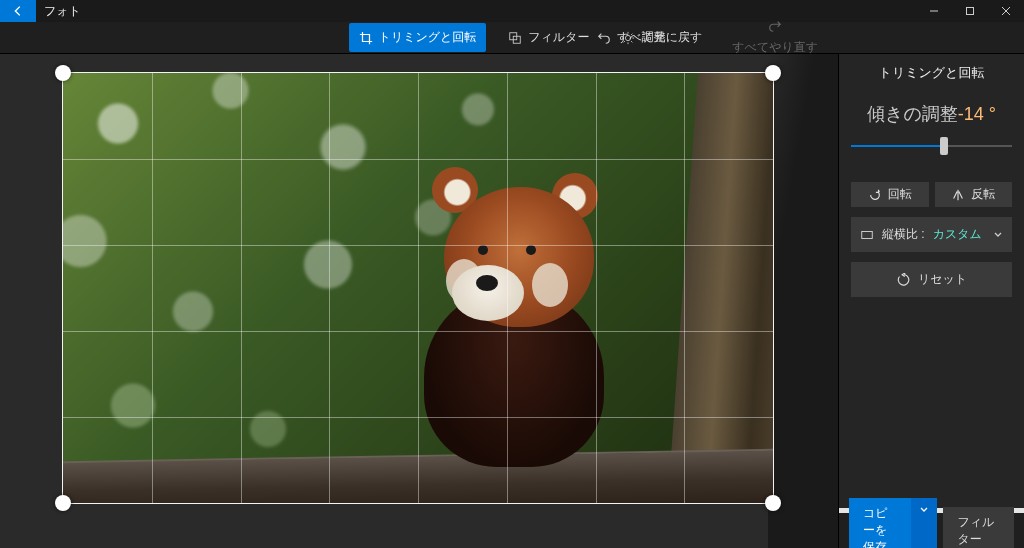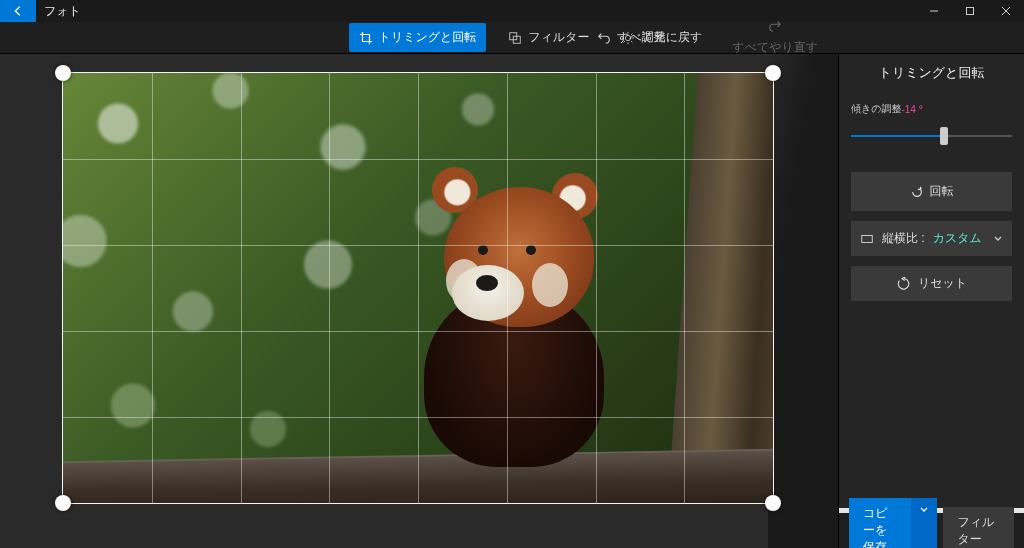--- a/index.html
+++ b/index.html
@@ -196,22 +196,22 @@
     border-left: 1px solid #000;
   }
   .panel-title {
     text-align: center;
     padding: 10px 0;
     font-size: 13px;
     color: #eee;
     background: #252525;
   }
   .panel-body { padding: 10px 12px; display: flex; flex-direction: column; gap: 10px; }
-  .tilt-row { display: flex; justify-content: flex-start; align-items: center; font-size: 10px; }
-  .tilt-val { color: #ec4899; }
+  .tilt-row { display: flex; justify-content: center; align-items: center; font-size: 18px; }
+  .tilt-val { color: #fdba74; }
   .slider {
     position: relative;
     height: 20px;
     display: flex;
     align-items: center;
   }
   .slider-track {
     height: 2px;
     width: 100%;
     background: #555;
@@ -229,21 +229,21 @@
     height: 18px;
     background: #ccc;
     transform: translate(-50%, -50%);
     border-radius: 2px;
   }
   .btn-row { display: flex; gap: 6px; }
   .panel-btn {
     flex: 1;
     background: #3a3a3a;
     color: #ddd;
-    padding: 11px 4px;
+    padding: 4px 4px;
     text-align: center;
     font-size: 12px;
     display: flex;
     align-items: center;
     justify-content: center;
     gap: 6px;
     cursor: pointer;
   }
   .wide-btn { background: #3a3a3a; padding: 9px; display:flex; align-items:center; gap:8px; justify-content:center;}
   .wide-btn .chev { margin-left:auto; }
@@ -416,20 +416,28 @@
       <div style="height:6px"></div>
       <div class="btn-row">
         <div class="panel-btn">
           <span class="ico">
               <svg width="14" height="14" viewBox="0 0 16 16">
                 <path d="M3 8a5 5 0 109-3l1-2M12 2v3h-3" stroke="#ddd" stroke-width="1.3" fill="none"></path>
               </svg>
             </span>
           <span>回転</span>
         </div>
+        <div class="panel-btn">
+          <span class="ico">
+              <svg width="14" height="14" viewBox="0 0 16 16">
+                <path d="M8 2v12M3 12l4-8M13 12l-4-8" stroke="#ddd" stroke-width="1.3" fill="none"></path>
+              </svg>
+            </span>
+          <span>反転</span>
+        </div>
       </div>
       <div class="panel-btn wide-btn">
         <span class="ico">
             <svg width="14" height="14" viewBox="0 0 16 16">
               <rect x="2" y="4" width="12" height="8" stroke="#ddd" fill="none"></rect>
             </svg>
           </span>
         <span>縦横比 :</span>
         <span class="val">カスタム</span>
         <span class="chev ico">

